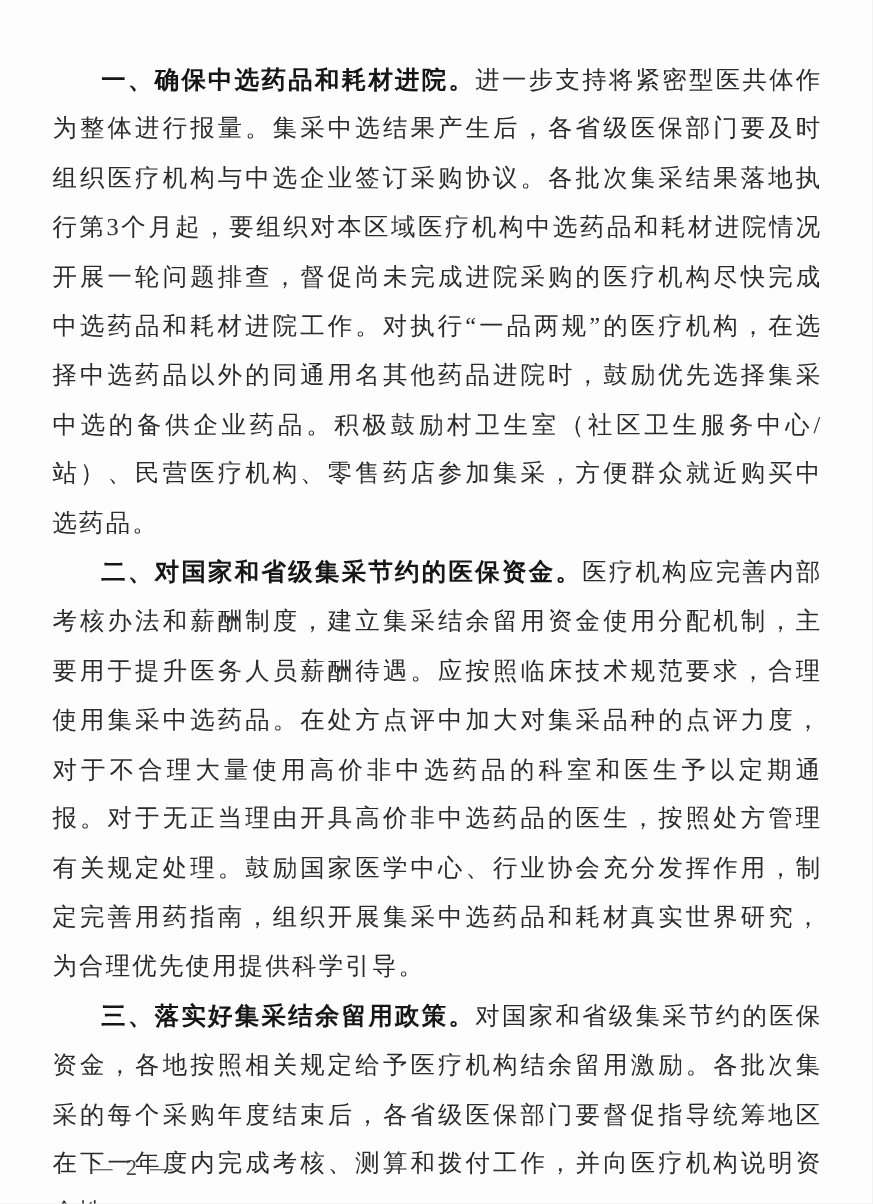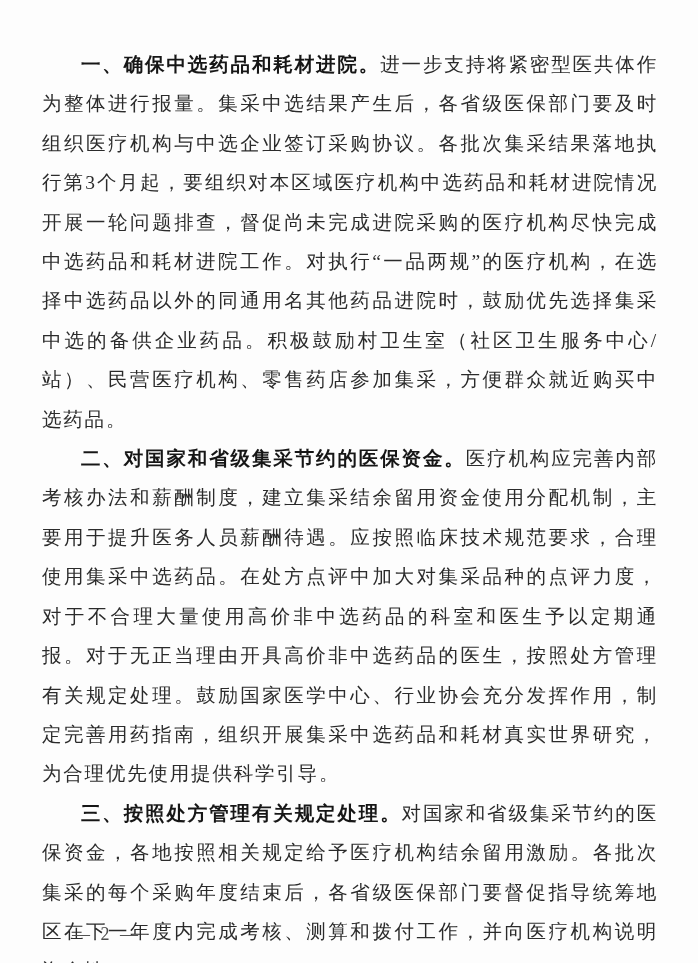--- a/index.html
+++ b/index.html
@@ -45,16 +45,16 @@
     font-family: "Liberation Serif", "DejaVu Serif", serif;
   }
 </style>
 </head>
 <body>
 
 <div class="page">
   <div class="content">
     <p><span class="section-heading">一、确保中选药品和耗材进院。</span><span>进一步支持将紧密型医共体作为整体进行报量。集采中选结果产生后，各省级医保部门要及时组织医疗机构与中选企业签订采购协议。各批次集采结果落地执行第3个月起，要组织对本区域医疗机构中选药品和耗材进院情况开展一轮问题排查，督促尚未完成进院采购的医疗机构尽快完成中选药品和耗材进院工作。对执行“一品两规”的医疗机构，在选择中选药品以外的同通用名其他药品进院时，鼓励优先选择集采中选的备供企业药品。积极鼓励村卫生室（社区卫生服务中心/站）、民营医疗机构、零售药店参加集采，方便群众就近购买中选药品。</span></p>
     <p><span class="section-heading">二、对国家和省级集采节约的医保资金。</span><span>医疗机构应完善内部考核办法和薪酬制度，建立集采结余留用资金使用分配机制，主要用于提升医务人员薪酬待遇。应按照临床技术规范要求，合理使用集采中选药品。在处方点评中加大对集采品种的点评力度，对于不合理大量使用高价非中选药品的科室和医生予以定期通报。对于无正当理由开具高价非中选药品的医生，按照处方管理有关规定处理。鼓励国家医学中心、行业协会充分发挥作用，制定完善用药指南，组织开展集采中选药品和耗材真实世界研究，为合理优先使用提供科学引导。</span></p>
-    <p><span class="section-heading">三、按照处方管理有关规定处理。</span><span>对国家和省级集采节约的医保资金，各地按照相关规定给予医疗机构结余留用激励。各批次集采的每个采购年度结束后，各省级医保部门要督促指导统筹地区在下一年度内完成考核、测算和拨付工作，并向医疗机构说明资金性</span></p>
+    <p><span class="section-heading">三、落实好集采结余留用政策。</span><span>对国家和省级集采节约的医保资金，各地按照相关规定给予医疗机构结余留用激励。各批次集采的每个采购年度结束后，各省级医保部门要督促指导统筹地区在下一年度内完成考核、测算和拨付工作，并向医疗机构说明资金性</span></p>
   </div>
   <div class="page-footer">— 2 —</div>
 </div>
 
 </body></html>

